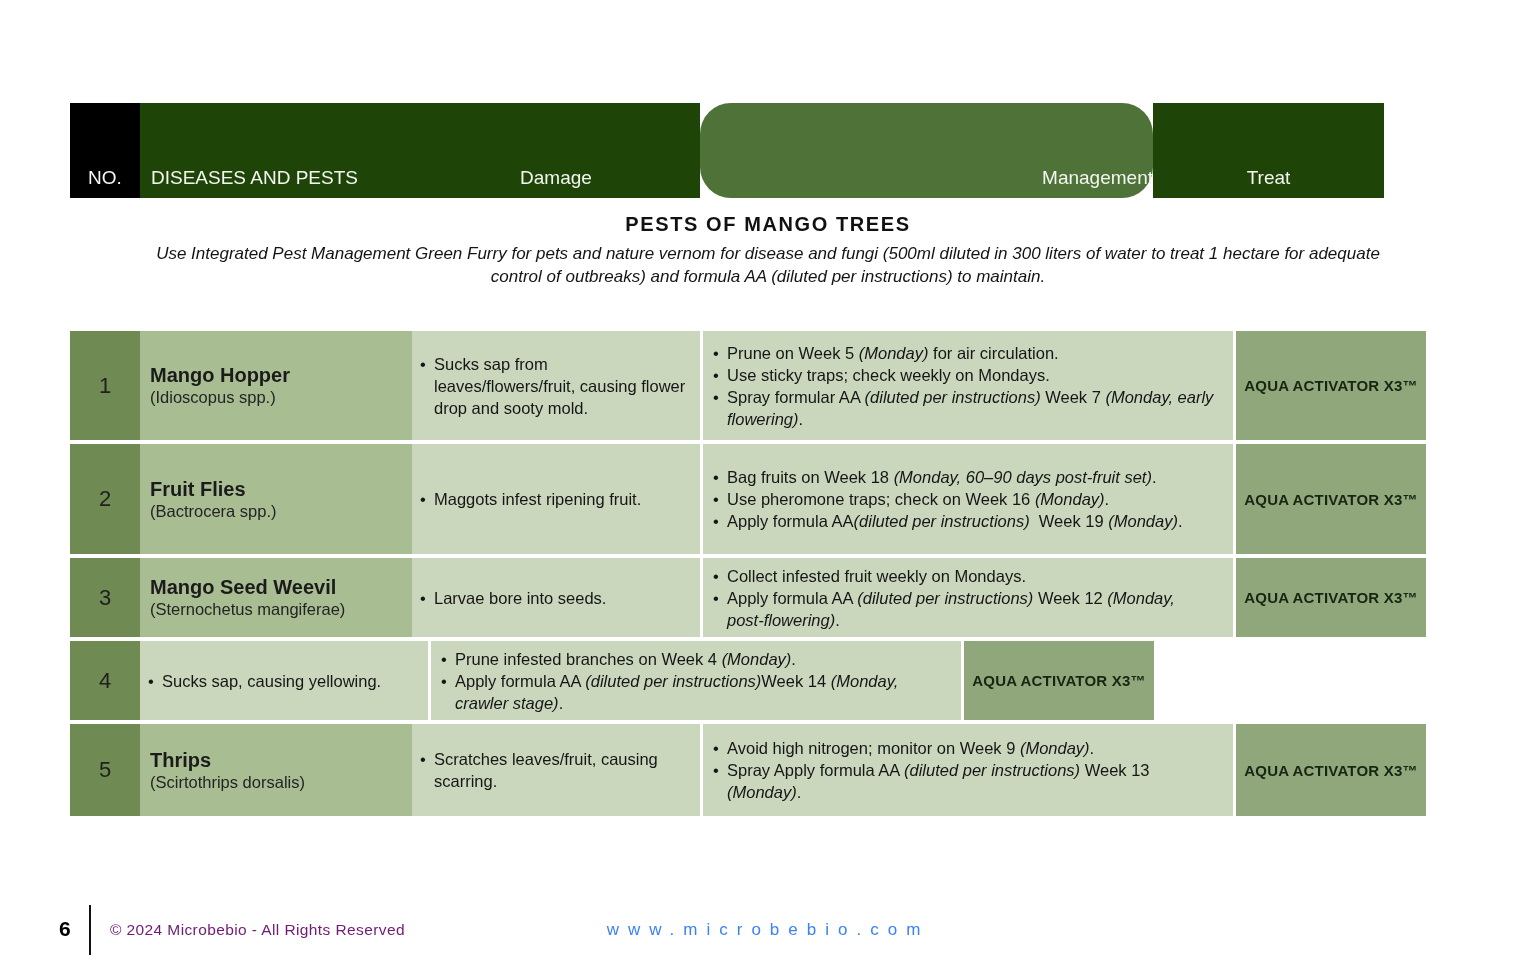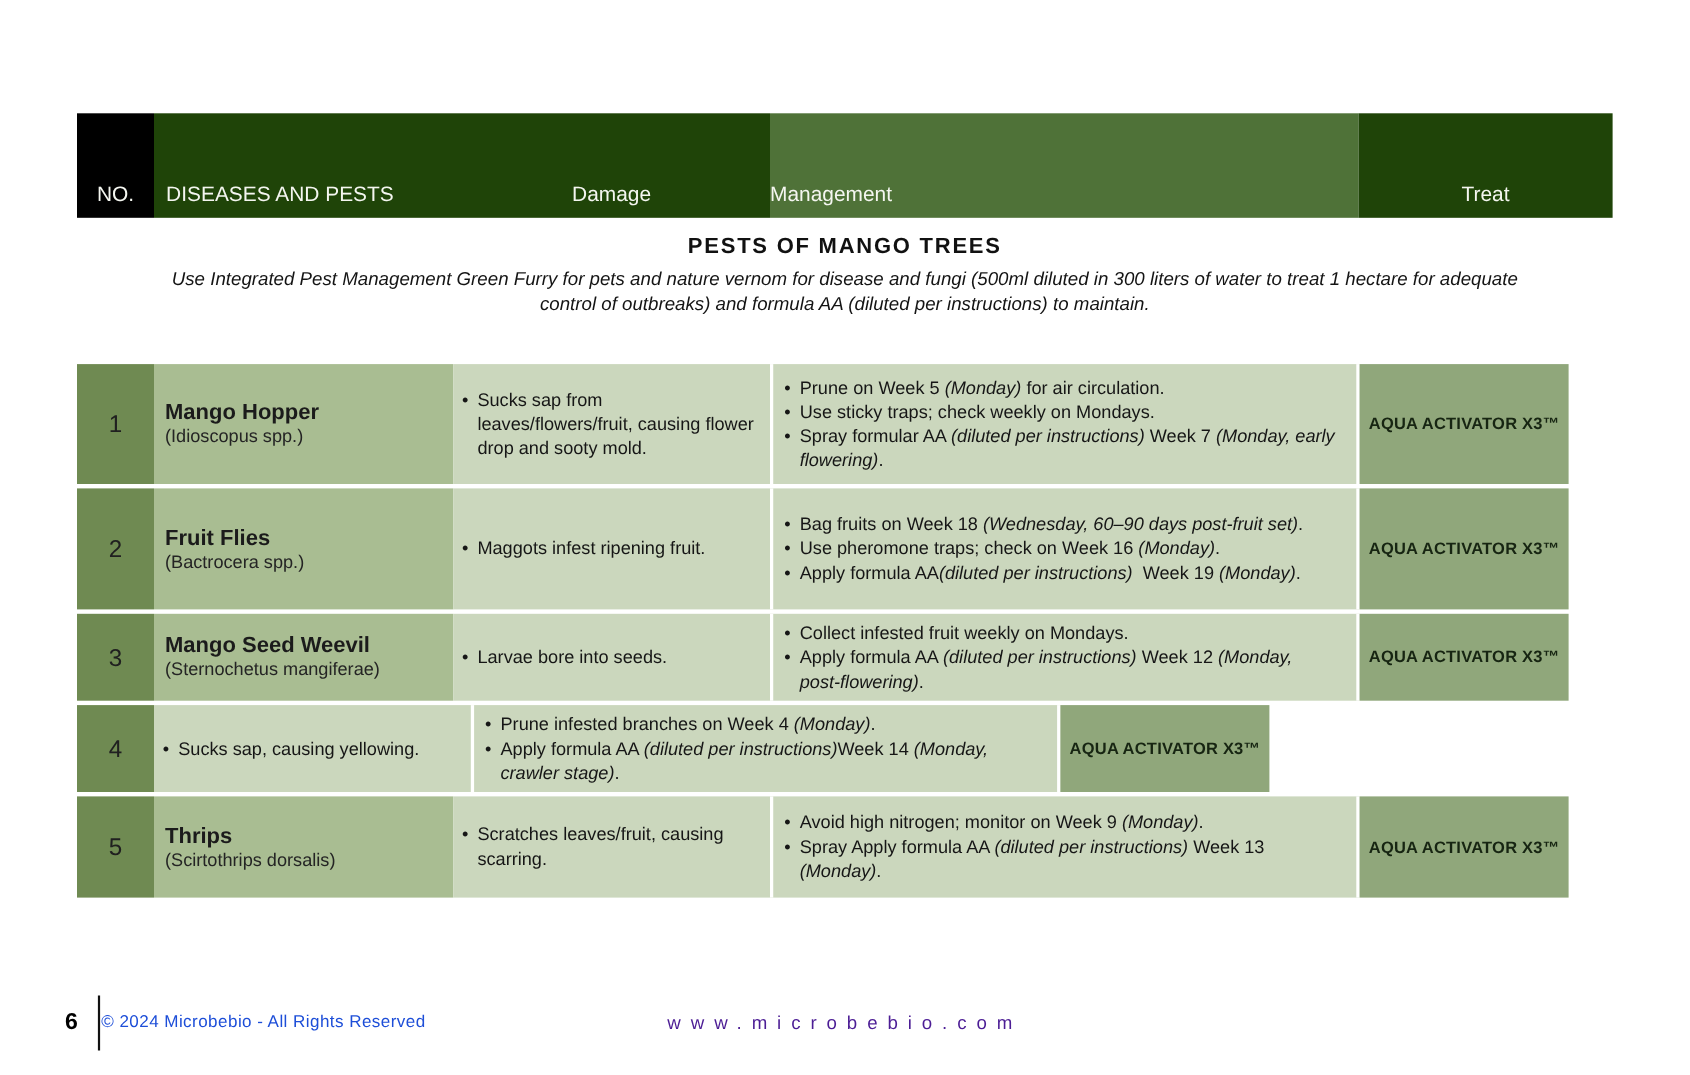--- a/index.html
+++ b/index.html
@@ -7,21 +7,21 @@
   body { font-family:"Liberation Sans", sans-serif; color:#1c1c1c; }
   .page { position:relative; width:1536px; height:977px; background:#fff; overflow:hidden; }
 
   
   .topbar { position:absolute; left:70px; top:75px; width:1396px; height:95px; display:flex;margin-top:28px; }
   .th { display:flex; align-items:flex-end; color:#f4f6f0; font-size:19px; padding-bottom:9px; }
   .th-no { width:70px; background:var(--header-black); justify-content:center; }
   .th-pests { width:560px; background:var(--header-dark); }
   .th-pests .lbl-pests { width:272px; padding-left:11px; }
   .th-pests .lbl-damage { width:288px; text-align:center; }
-  .th-mgmt { width:535px; background:var(--header-mid); justify-content:flex-start; }
+  .th-mgmt { width:453px; background:var(--header-mid); justify-content:flex-end;border-radius:31px; }
   .th-treat { width:231px; background:var(--header-dark); justify-content:center; }
 
   
   .intro { position:absolute; left:0; top:213px; width:100%; text-align:center; }
   .intro h1 { font-size:20px; font-weight:bold; letter-spacing:1.6px; color:#111; }
   .intro p { margin:6px auto 0; width:1230px; font-style:italic; font-size:17px; line-height:23px; color:#141414; }
 
   
   .tbl { position:absolute; left:70px; top:331px; width:1396px; display:flex; flex-direction:column; gap:4px; }
   .row { display:flex; width:100%; }
@@ -38,23 +38,23 @@
   .c-treat { width:190px; background:var(--treat-cell); align-items:center; justify-content:center; }
   .c-treat .tname { font-size:15px; font-weight:bold; color:#172512; letter-spacing:0.2px; text-align:center; }
   .li { display:flex; font-size:16.5px; line-height:22px; color:#161616; }
   .li .b { width:14px; flex:0 0 14px; text-align:left; }
   .li .bt { flex:1; white-space:pre-wrap; }
   .it { font-style:italic; }
 
   
   .pageno { position:absolute; left:59px; top:917px; font-size:21px; font-weight:bold; color:#000; }
   .frule { position:absolute; left:89px; top:905px; width:2px; height:50px; background:#111; }
-  .fcopy { position:absolute; left:92px; top:921px; font-size:15.5px; color:#1d4ed8; letter-spacing:0.4px; }
+  .fcopy { position:absolute; left:110px; top:921px; font-size:15.5px; color:#701a75; letter-spacing:0.4px; }
   .fsite { position:absolute; left:0; top:920px; width:100%; text-align:center;
-           font-size:17px; color:#4c1d95; letter-spacing:9px; }
+           font-size:17px; color:#3b82f6; letter-spacing:9px; }
 </style>
 </head>
 <body>
 
 <div class="page">
 
   <header class="topbar">
     <div class="th th-no">
       <span>NO.</span>
     </div>
@@ -114,21 +114,21 @@
         </div>
         <div class="cell c-dmg">
           <div class="li">
             <div class="b">•</div>
             <div class="bt"><span>Maggots infest ripening fruit.</span></div>
           </div>
         </div>
         <div class="cell c-mgmt">
           <div class="li">
             <div class="b">•</div>
-            <div class="bt"><span>Bag fruits on Week 18 </span><span class="it">(Wednesday, 60–90 days post-fruit set)</span><span>.</span></div>
+            <div class="bt"><span>Bag fruits on Week 18 </span><span class="it">(Monday, 60–90 days post-fruit set)</span><span>.</span></div>
           </div>
           <div class="li">
             <div class="b">•</div>
             <div class="bt"><span>Use pheromone traps; check on Week 16 </span><span class="it">(Monday)</span><span>.</span></div>
           </div>
           <div class="li">
             <div class="b">•</div>
             <div class="bt"><span>Apply formula AA</span><span class="it">(diluted per instructions)</span><span>  Week 19 </span><span class="it">(Monday)</span><span>.</span></div>
           </div>
         </div>

